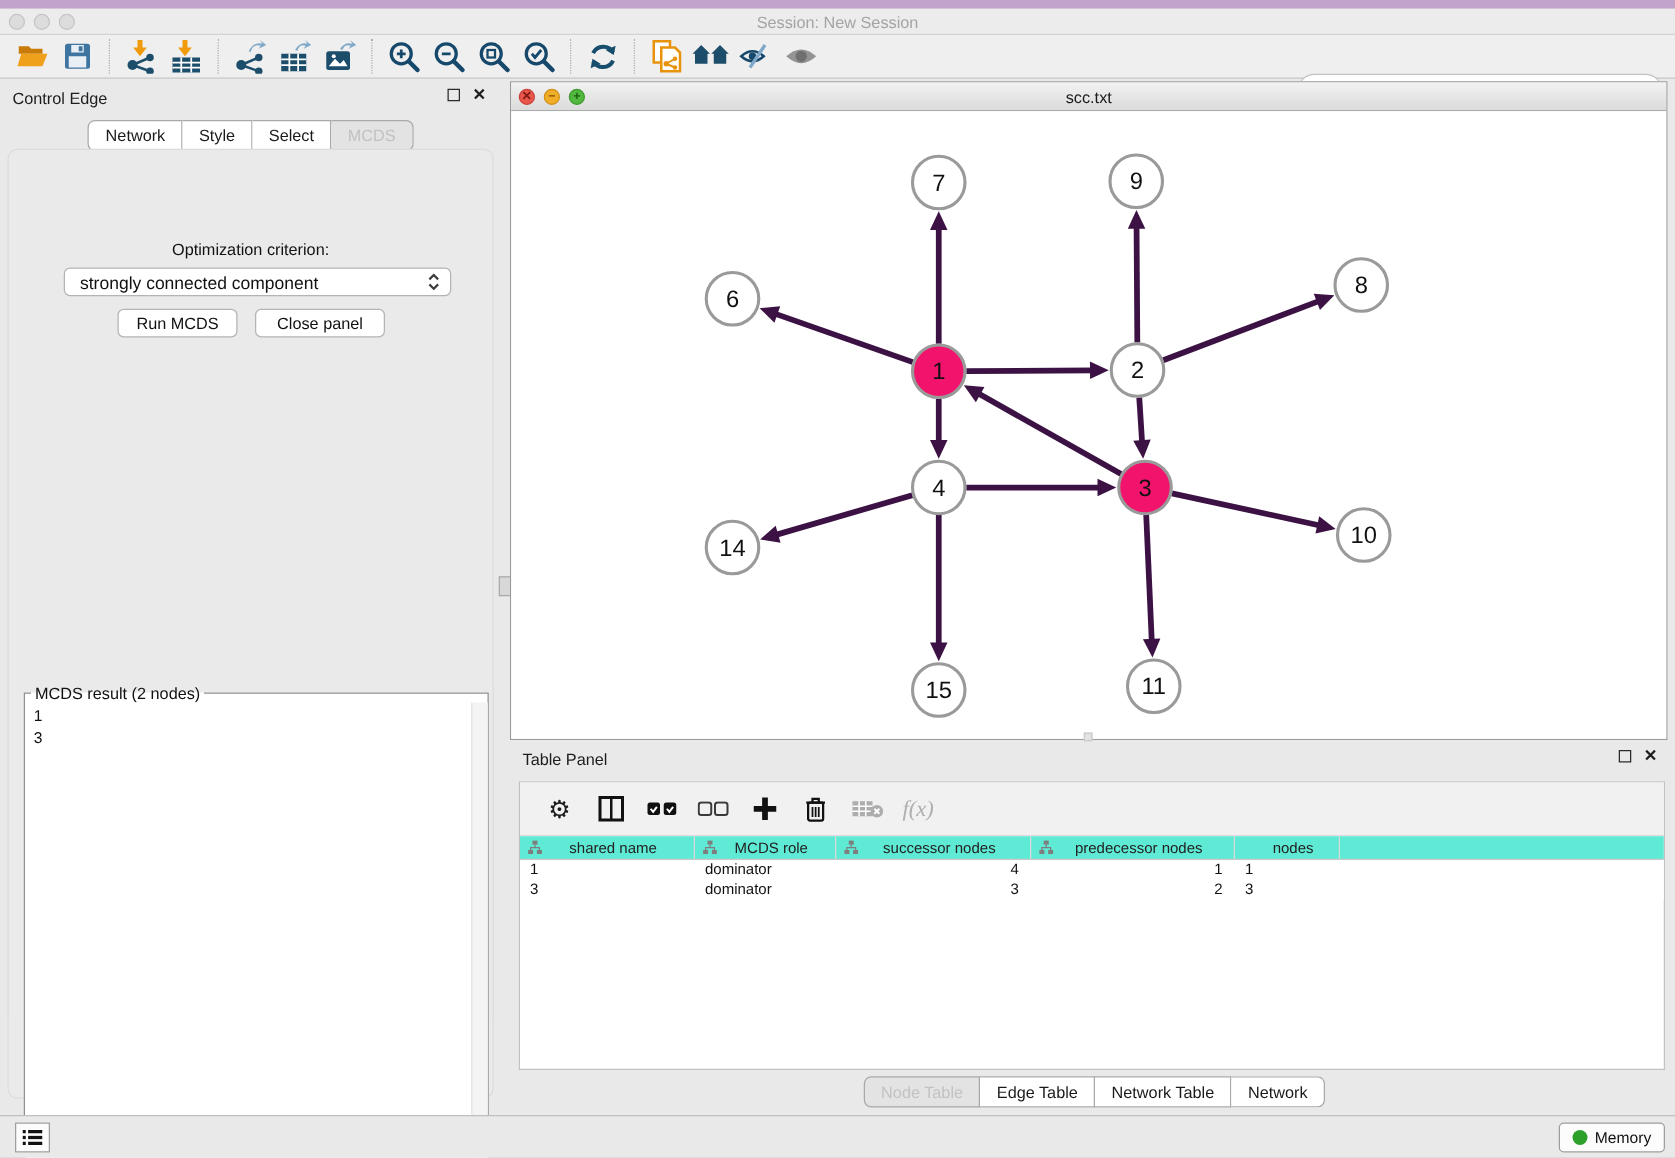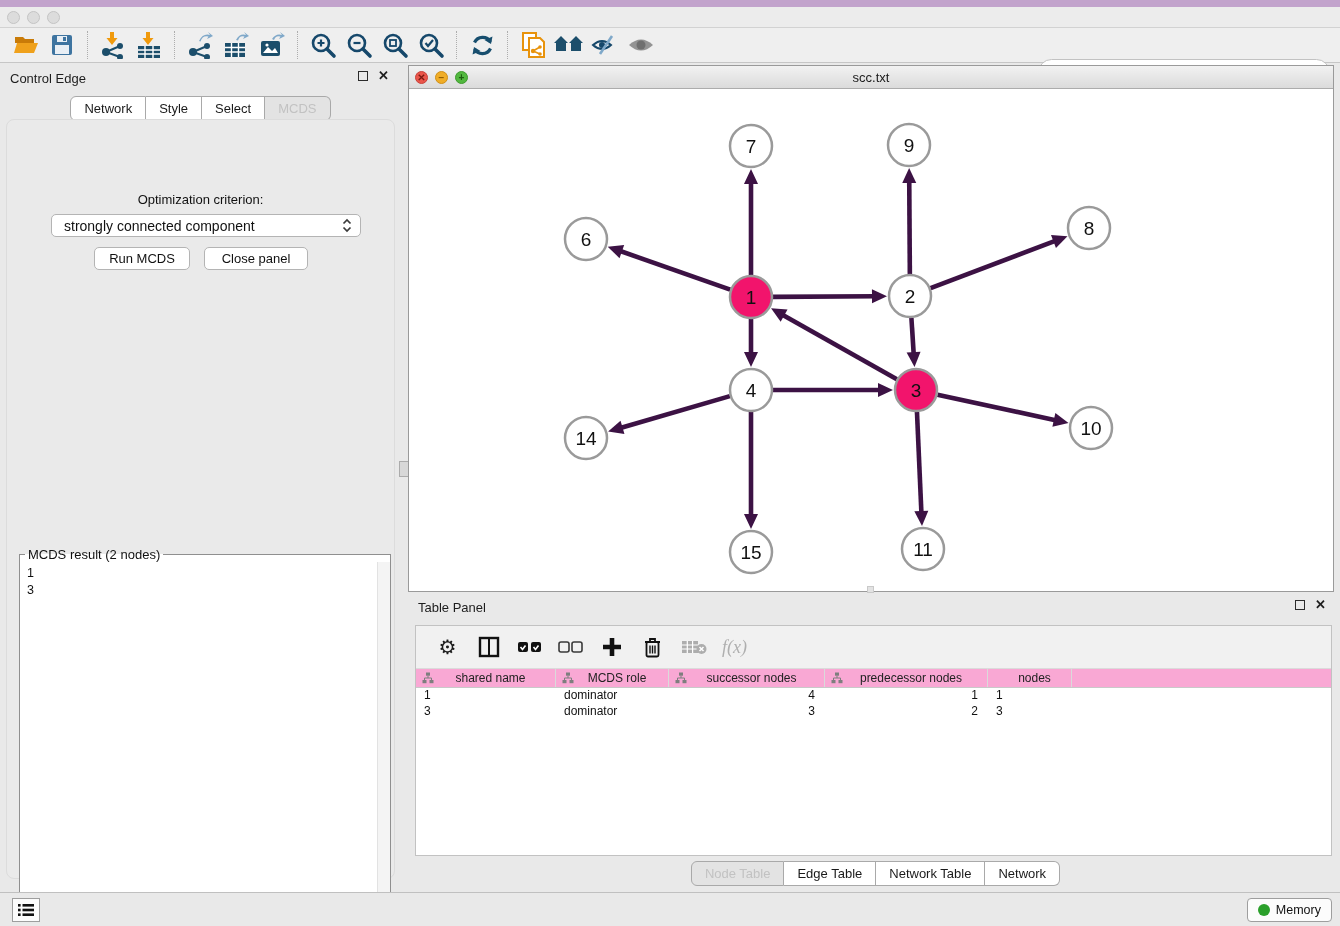--- a/index.html
+++ b/index.html
@@ -94,21 +94,21 @@
   
   .table-panel { position:absolute; left:401px; top:594px; width:939px; height:298px; }
   .tp-box {
     position:absolute; left:14px; top:31px; width:917px; height:231px;
     background:#fff; border:1px solid #C2C2C2;
   }
   .tp-toolbar { height:43px; background:#F1F1F1; border-bottom:1px solid #DBDBDB; display:flex; align-items:center; padding-left:13px; gap:4px; }
   .tpbtn { width:37px; height:34px; display:flex; align-items:center; justify-content:center; }
   .gear-glyph { font-size:20px; color:#1B1B1B; }
   .fx-glyph { font-family:"Liberation Serif",serif; font-style:italic; font-size:18px; color:#AFAFAF; }
-  .grid-header { display:flex; height:19px; background:#f9a8d4; border-bottom:1px solid #C9C9C9; font-size:12px; color:#222; }
+  .grid-header { display:flex; height:19px; background:#5eead4; border-bottom:1px solid #C9C9C9; font-size:12px; color:#222; }
   .gh-cell { display:flex; align-items:center; border-right:1px solid #DADADA; position:relative; }
   .gh-cell .gh-icon { position:absolute; left:6px; top:3px; }
   .gh-cell .gh-label { flex:1; text-align:center; padding-left:10px; }
   .grid-row { display:flex; height:16px; font-size:12px; color:#111; background:#fff; }
   .gr-cell { overflow:hidden; white-space:nowrap; }
   .al { text-align:left; padding-left:8px; }
   .ar { text-align:right; padding-right:10px; }
   .tp-tabs { position:absolute; left:10px; right:0; top:267px; display:flex; justify-content:center;text-align:right; }
   
   .statusbar { position:absolute; left:0; top:892px; width:1340px; height:34px; background:#E9E9E9; border-top:1px solid #C0C0C0; }
@@ -126,20 +126,21 @@
 <div id="app">
 
   <div class="top-strip"></div>
 
   <div class="titlebar">
     <div class="traffic-inactive">
       <span></span>
       <span></span>
       <span></span>
     </div>
+    <div class="title">Session: New Session</div>
   </div>
 
   <div class="toolbar">
     <div class="tbtn">
       <svg width="26" height="22" viewBox="0 0 26 22">
         <path d="M2 3h8l2 2h9v4H2z" fill="#C97B08"></path>
         <path d="M4 9h21l-4 10H1z" fill="#EFA11C"></path>
       </svg>
     </div>
     <div class="tbtn">

